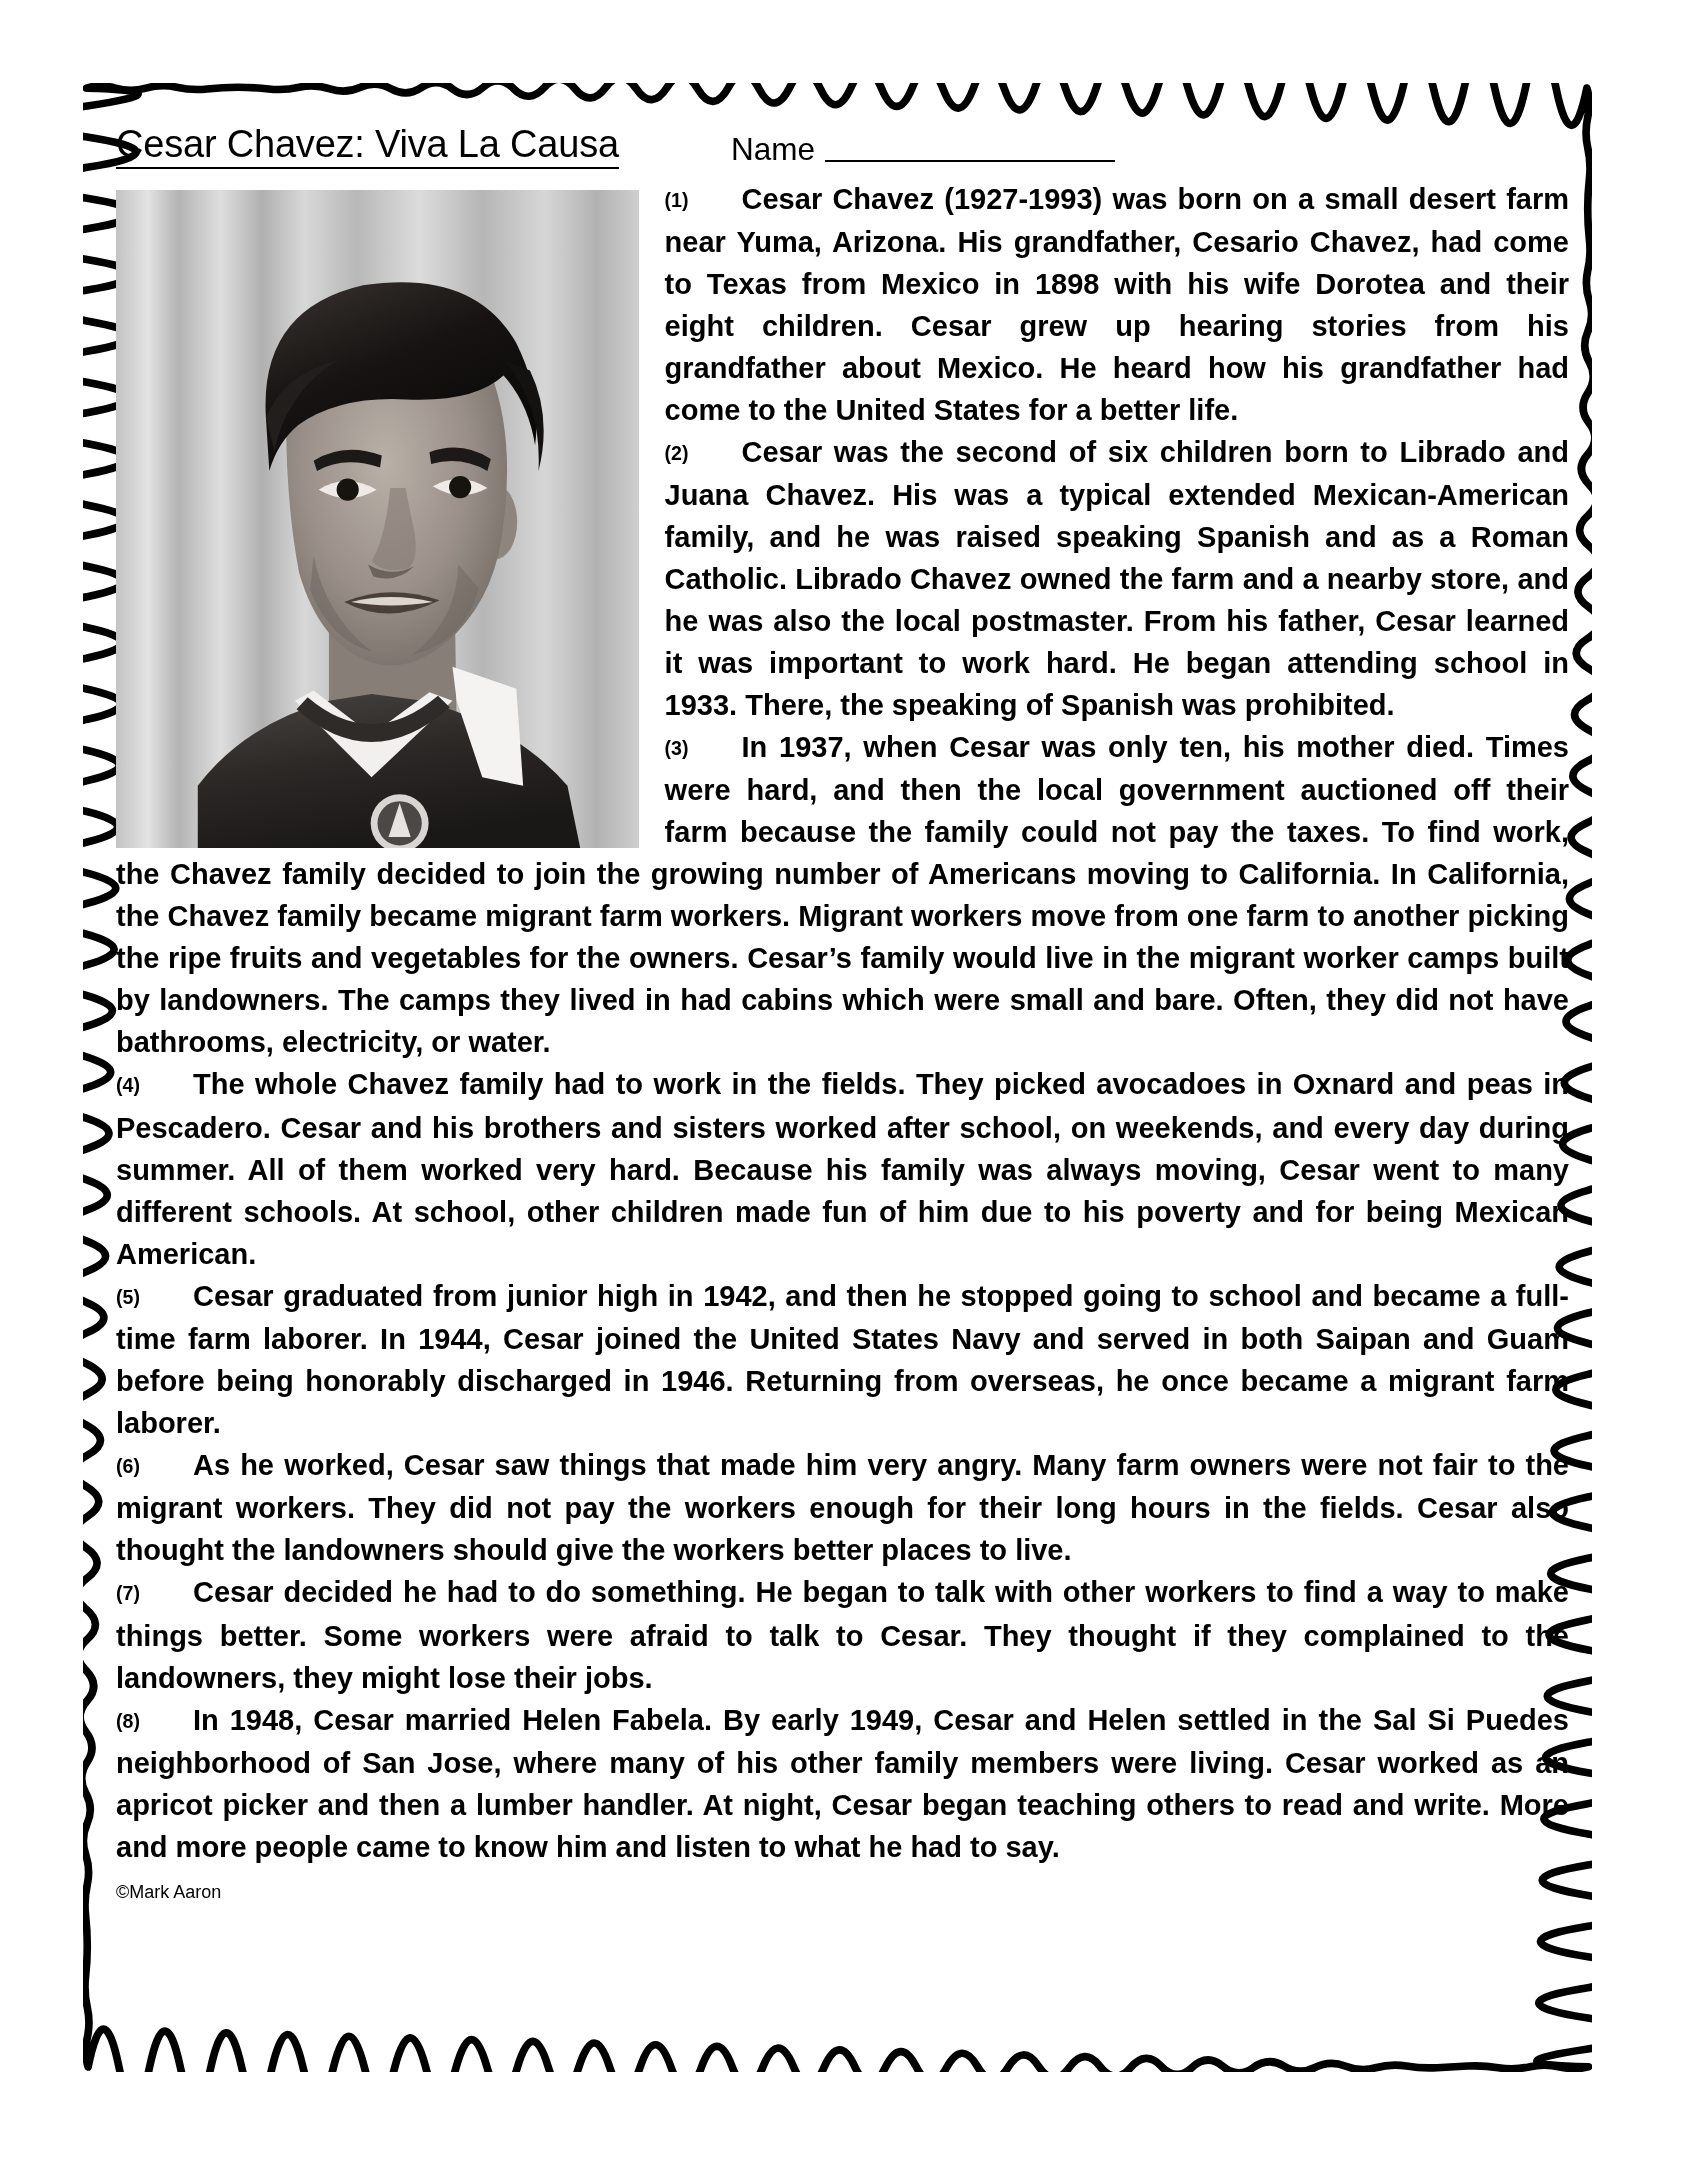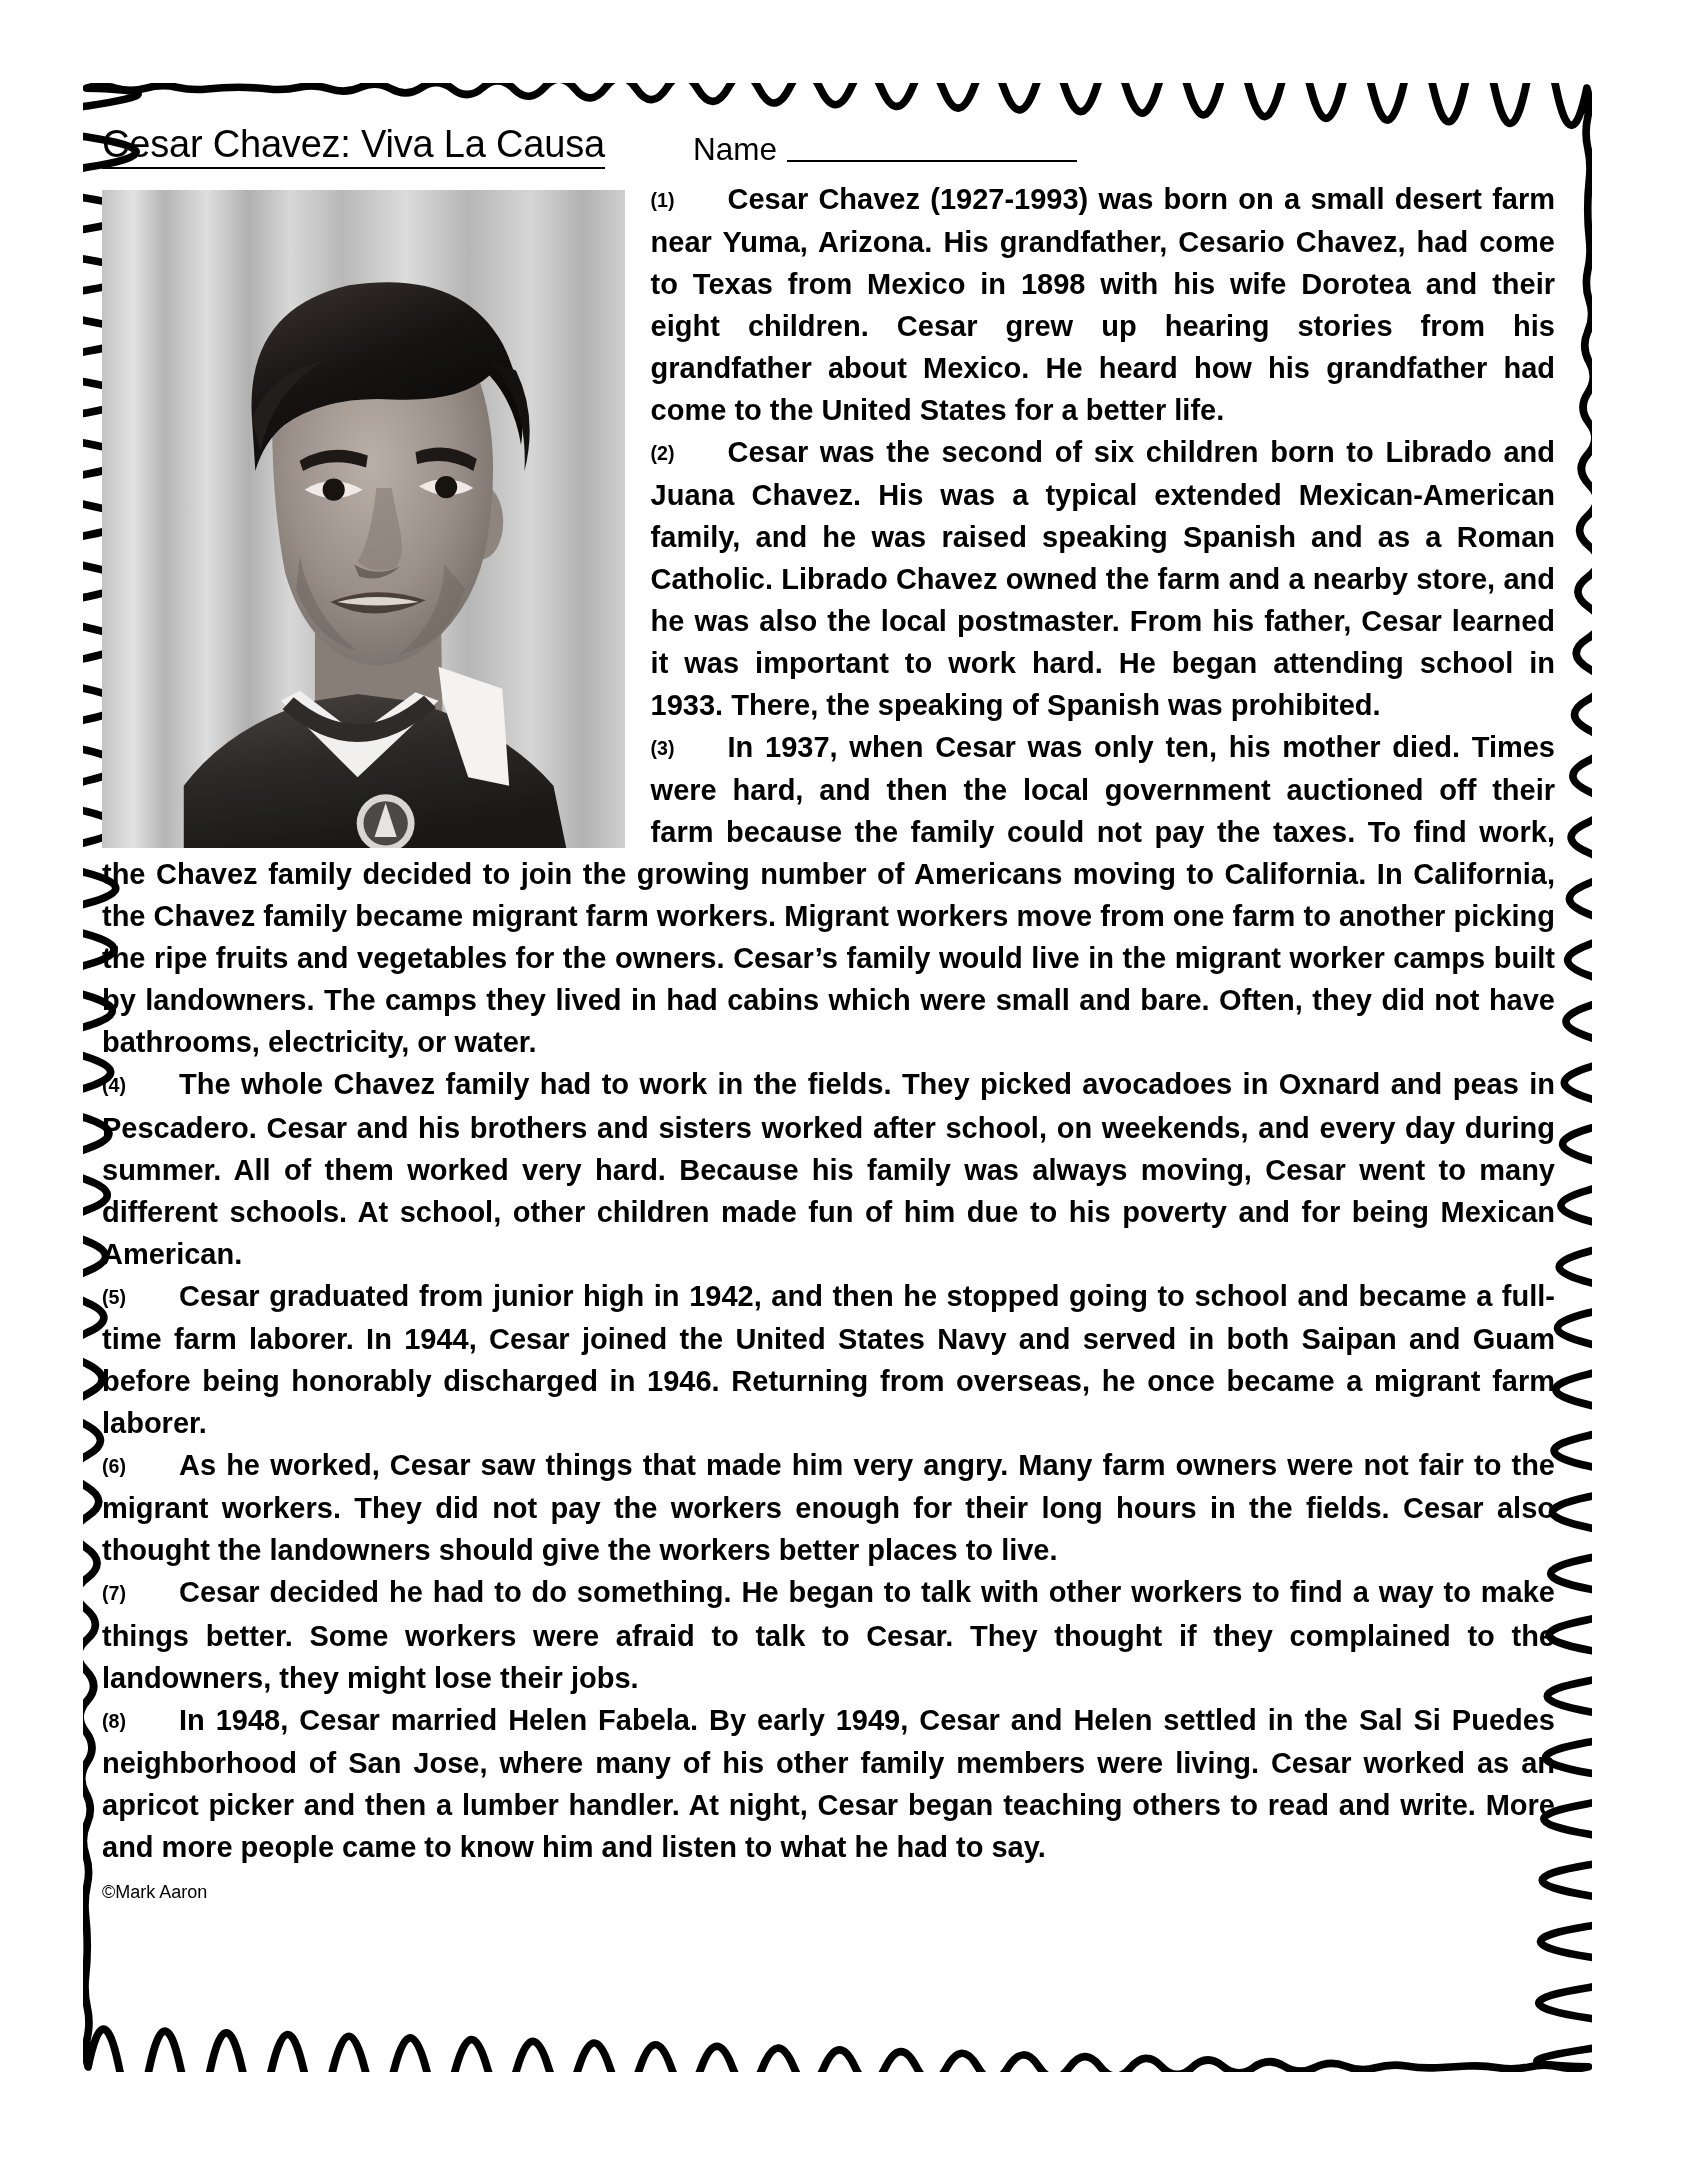--- a/index.html
+++ b/index.html
@@ -30,21 +30,21 @@
     top: 83px;
     width: 1509px;
     height: 1989px;
     pointer-events: none;
   }
   #border-frame svg { display: block; width: 100%; height: 100%; }
 
   
   #content {
     position: absolute;
-    left: 102px;
+    left: 116px;
     top: 104px;
     width: 1453px;
     height: 1951px;
     box-sizing: border-box;
   }
 
   
   .header-row {
     display: flex;
     align-items: flex-end;
@@ -56,21 +56,21 @@
     font-size: 38px;
     font-weight: 400;
     letter-spacing: -0.2px;
     line-height: 1.05;
     border-bottom: 2.6px solid #000;
     padding-bottom: 1.7px;
     white-space: nowrap;
     font-stretch: condensed;
   }
   .name-block {
-    margin-left: 88px;
+    margin-left: 112px;
     display: flex;
     align-items: flex-end;
     font-size: 31.5px;
     line-height: 1.05;
     white-space: nowrap;
   }
   .name-label { padding-bottom: 2.6px; }
   .name-rule {
     display: inline-block;
     width: 290px;

